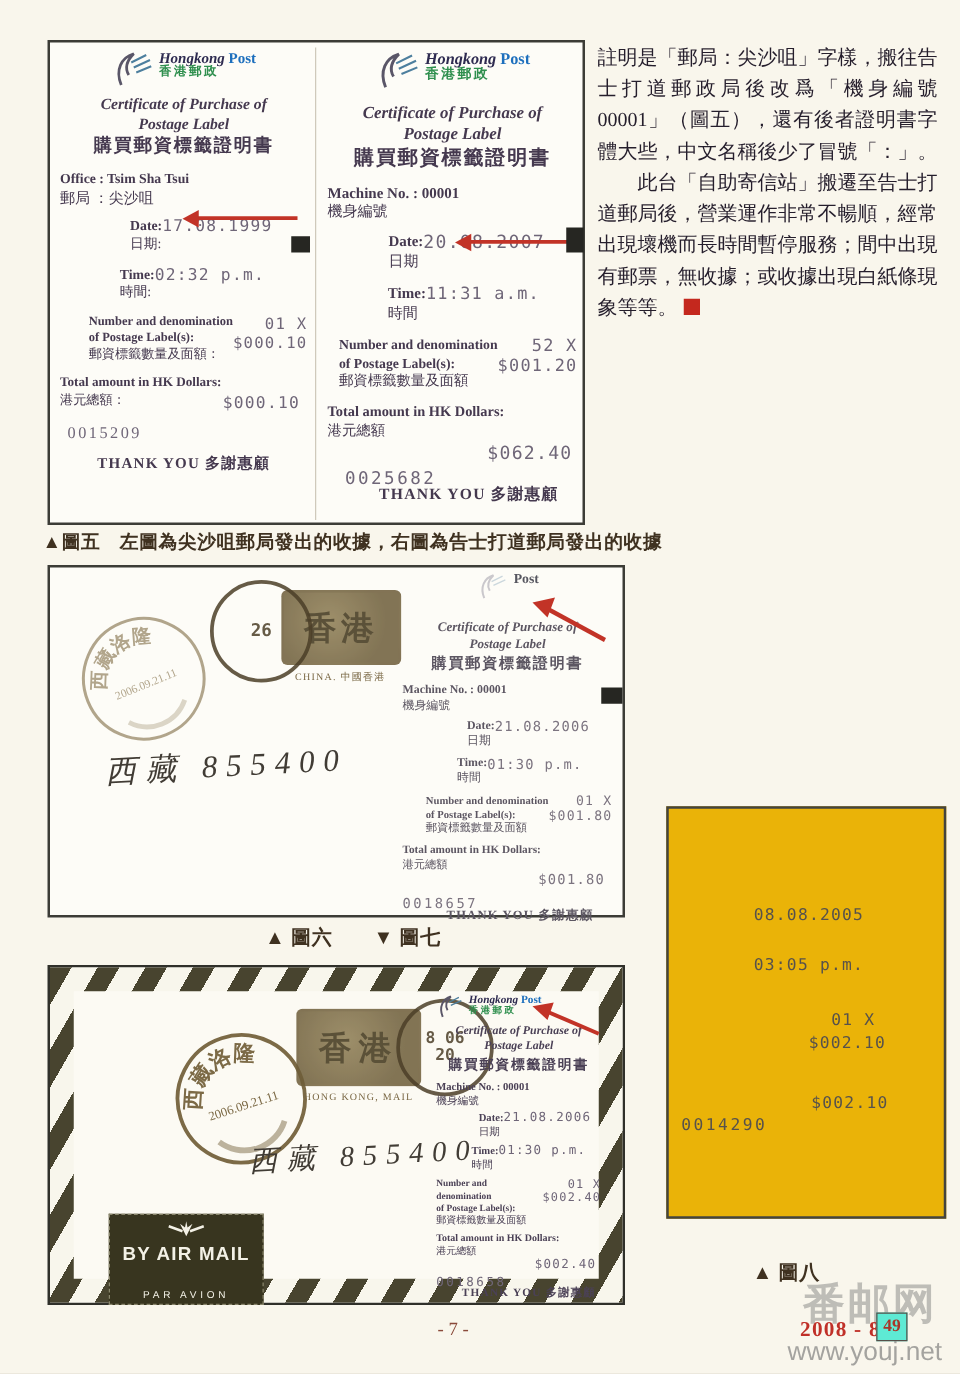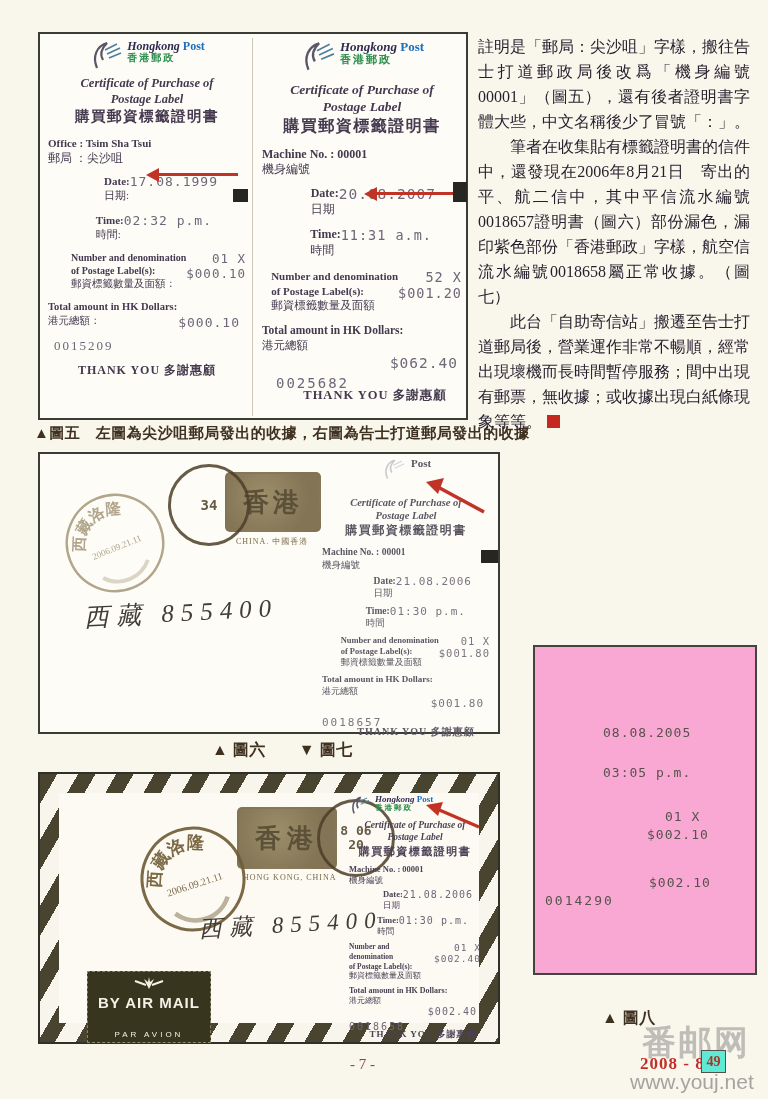--- a/index.html
+++ b/index.html
@@ -62,21 +62,21 @@
   
   .article{ position:absolute; left:478px; top:34px; width:272px;
     font-size:16px; line-height:25px; text-align:justify; color:#251e2c; }
   .article p{ text-indent:2em; }
   .article p.first{ text-indent:0; }
   .endsq{ display:inline-block; width:13px; height:13px; background:#c4281e;
     margin-left:5px; vertical-align:-1px; }
 
   
   .strip{ position:absolute; left:533px; top:645px; width:224px; height:330px;
-    background:#f9a8d4; border:2px solid #44443e; }
+    background:#eab308; border:2px solid #44443e; }
   .strip .mv{ position:absolute; color:#57524c; font-size:13px; }
 
   
   .foot-left{ position:absolute; left:36px; top:1052px; font-size:18px; font-weight:bold;
     font-style:italic; color:#b43326; letter-spacing:2px; }
   .foot-center{ position:absolute; left:350px; top:1056px; font-size:15px; color:#8a4a3a; }
   .foot-right{ position:absolute; left:640px; top:1054px; font-size:17px; color:#c03028;
     font-weight:bold; letter-spacing:1px; }
   .issue-box{ position:absolute; left:701px; top:1050px; width:25px; height:23px;
     border:1.5px solid #55504a; background:#5eead4; color:#a8362a; font-weight:bold;
@@ -219,21 +219,21 @@
       <circle cx="55" cy="55" r="50" fill="none" stroke="#8a7752" stroke-width="2.5"></circle>
       <text font-size="16" fill="#8a7752" font-weight="bold"><textPath href="#pm6" startOffset="6">西藏洛隆</textPath></text>
       <text x="55" y="63" text-anchor="middle" font-size="9.5" fill="#8a7752">2006.09.21.11</text>
       <path d="M30,84 A33,33 0 0 0 80,84" fill="none" stroke="#8a7752" stroke-width="4" opacity=".45"></path>
     </svg>
 
     <div class="stampblob" style="left:185px;top:18px;width:96px;height:60px;font-size:26px;letter-spacing:4px;">
       <span>香港</span>
     </div>
     <div class="inkcircle" style="left:128px;top:10px;width:82px;height:82px;font-size:14px;">
-      <span>34</span>
+      <span>26</span>
     </div>
     <div class="tinybrown" style="left:196px;top:82px;">CHINA. 中國香港</div>
     <div class="hand" style="left:44px;top:142px;">西藏 855400</div>
 
     <div class="rcpt" style="left:282px;top:4px;width:168px;color:#5c5662;">
       <div class="logo" style="opacity:.85;">
         <svg width="26" height="22" viewBox="0 0 34 30" style="opacity:.45;">
           <path d="M8 28 C3 16 8 6 18 3 C12 9 11 15 14 20" fill="none" stroke="#7a7688" stroke-width="2.2"></path>
           <path d="M16 10 l12 -6 M18 14 l13 -6" stroke="#7d9eb4" stroke-width="1.5"></path>
         </svg>
@@ -305,21 +305,21 @@
         <path d="M28,82 A33,33 0 0 0 82,82" fill="none" stroke="#7c6a46" stroke-width="4.5" opacity=".5"></path>
       </svg>
 
       <div class="stampblob" style="left:178px;top:14px;width:100px;height:62px;font-size:26px;letter-spacing:6px;">
         <span>香港</span>
       </div>
       <div class="inkcircle" style="left:258px;top:6px;width:78px;height:78px;font-size:13px;flex-direction:column;line-height:1.1;">
         <span>8 06</span>
           <span>20</span>
       </div>
-      <div class="tinybrown" style="left:184px;top:80px;">HONG KONG, CHINA</div>
+      <div class="tinybrown" style="left:184px;top:80px;">HONG KONG, MAIL</div>
       <div class="hand" style="left:140px;top:116px;font-size:23px;">西藏 855400</div>
 
       <div class="airmail-label" style="left:28px;top:178px;">
         <svg width="30" height="14" viewBox="0 0 30 14">
           <path d="M15 13 L10 3 L14 6 L15 1 L16 6 L20 3 Z" fill="#f3f1e6"></path>
           <path d="M1 5 L12 9 M29 5 L18 9" stroke="#f3f1e6" stroke-width="2"></path>
         </svg>
         <div class="am1">BY AIR MAIL</div>
         <div class="am2">PAR AVION</div>
       </div>
@@ -389,21 +389,20 @@
     <div class="mv" style="left:68px;top:118px;">03:05 p.m.</div>
     <div class="mv" style="left:130px;top:162px;">01 X</div>
     <div class="mv" style="left:112px;top:180px;">$002.10</div>
     <div class="mv" style="left:114px;top:228px;">$002.10</div>
     <div class="mv" style="left:10px;top:246px;letter-spacing:2px;">0014290</div>
   </div>
   <div class="cap" style="left:602px;top:1008px;font-size:16px;">▲ 圖八</div>
 
   <div class="article">
     <p class="first">註明是「郵局：尖沙咀」字樣，搬往告士打道郵政局後改爲「機身編號00001」（圖五），還有後者證明書字體大些，中文名稱後少了冒號「：」。</p>
-    <p>筆者在收集貼有標籤證明書的信件中，還發現在2006年8月21日　寄出的平、航二信中，其中平信流水編號0018657證明書（圖六）部份漏色，漏印紫色部份「香港郵政」字樣，航空信流水編號0018658屬正常收據。（圖七）</p>
     <p><span>此台「自助寄信站」搬遷至告士打道郵局後，營業運作非常不暢順，經常出現壞機而長時間暫停服務；間中出現有郵票，無收據；或收據出現白紙條現象等等。</span><span class="endsq"></span></p>
   </div>
 
   <div class="wm-cn">番邮网</div>
   <div class="foot-center">- 7 -</div>
   <div class="foot-right">2008 - 8</div>
   <div class="issue-box">49</div>
   <div class="wm-url">www.youj.net</div>
 
 </div>

